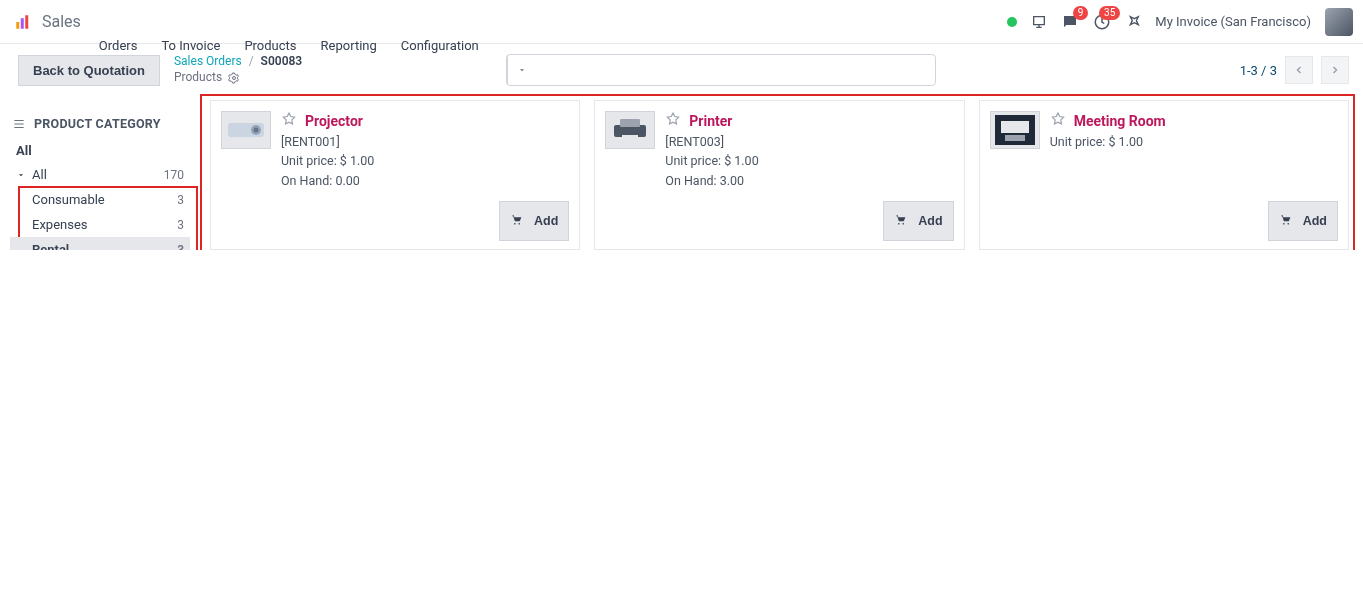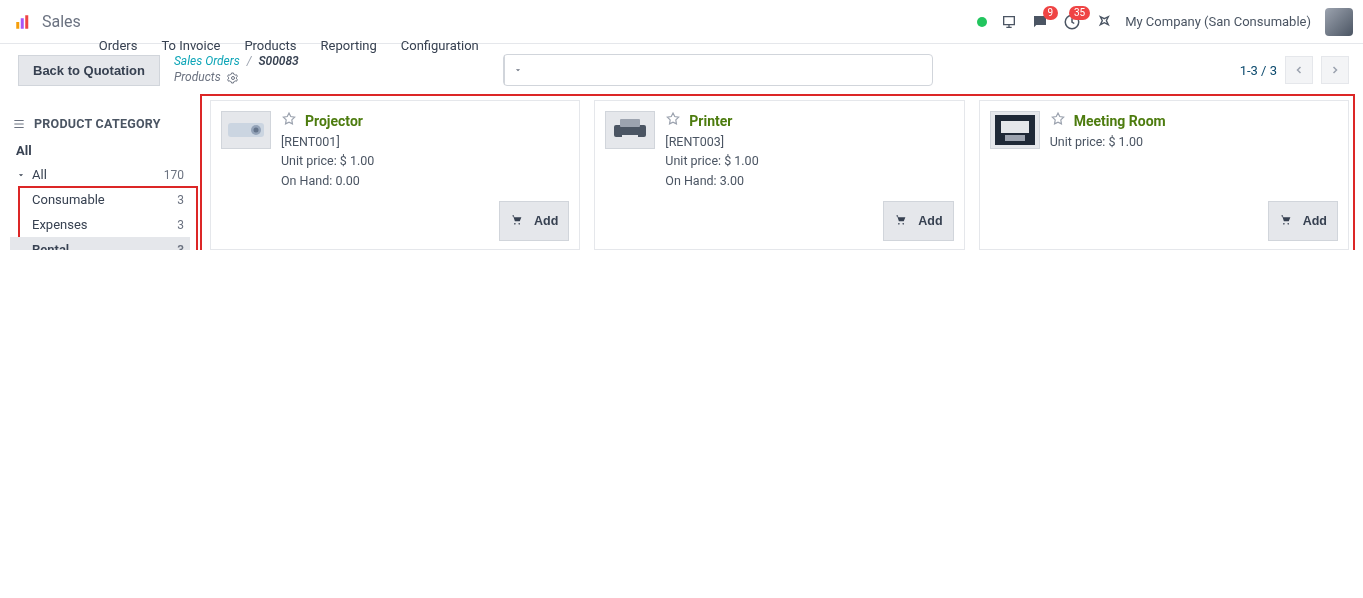--- a/index.html
+++ b/index.html
@@ -13,21 +13,21 @@
   .spacer { flex: 1; }
   .systray { display: flex; align-items: center; gap: 14px; }
   .dot-green { width: 10px; height: 10px; border-radius: 50%; background: #22c55e; }
   .tray-icon { position: relative; color: #4b5563; display:inline-flex; }
   .badge { position: absolute; top: -7px; right: -9px; background: #ef4444; color: #fff; border-radius: 9px; font-size: 10px; padding: 0 5px; line-height: 14px; min-width: 14px; text-align:center; }
   .company { color: #4b5563; font-size: 13px; }
   .avatar { width: 28px; height: 28px; border-radius: 4px; background: linear-gradient(135deg,#9ca3af,#4b5563); }
   
   .controlbar { display: flex; align-items: center; padding: 10px 14px 8px 18px; gap: 14px; }
   .btn-back { background: #e5e7eb; border: 1px solid #d1d5db; color: #374151; font-weight: 600; padding: 7px 14px; border-radius: 0; cursor: pointer; font-size: 13px; }
-  .breadcrumb { line-height: 1.3; font-style: italic; }
+  .breadcrumb { line-height: 1.3; }
   .bc-top { font-size: 12px; }
   .bc-link { color: #0ea5b7; cursor: pointer; }
   .bc-sep { color: #9ca3af; margin: 0 4px; }
   .bc-order { color: #374151; font-weight: 600; }
   .bc-bottom { font-size: 12px; color: #6b7280; display:flex; align-items:center; gap:6px;}
   .searchwrap { display:flex; border:1px solid #d1d5db; border-radius:4px; height:32px; width:430px; margin-left: 190px; }
   .searchbox { display:flex; align-items:center; flex:1; padding:0 10px; gap:8px; color:#9ca3af; }
   .searchbox input { border:none; outline:none; width:100%; font-size:13px; color:#374151; }
   .searchbox input::placeholder { color:#9ca3af; }
   .searchdd { width:28px; border-left:1px solid #d1d5db; display:flex; align-items:center; justify-content:center; color:#6b7280; cursor:pointer;}
@@ -53,21 +53,21 @@
   
   .main { flex:1; position:relative; padding: 6px 14px 0 10px; }
   .redbox-main { position:absolute; left:0; top:0; right:8px; height:172px; border:2px solid #dc2626; pointer-events:none; }
   .cards { display:flex; gap:14px; }
   .card { flex:1; border:1px solid #e5e7eb; background:#fff; padding:10px 10px 8px 10px; min-height:150px; display:flex; flex-direction:column; }
   .card-top { display:flex; gap:10px; }
   .thumb { width:50px; height:38px; background:#e5e7eb; border:1px solid #d1d5db; display:inline-flex; align-items:center; justify-content:center; flex-shrink:0;}
   .thumb svg { width:40px; height:30px; }
   .card-head { display:flex; align-items:center; gap:8px; }
   .star { color:#9ca3af; }
-  .card-title { font-weight:700; color:#4d7c0f; font-size:14px; }
+  .card-title { font-weight:700; color:#be185d; font-size:14px; }
   .card-meta { color:#4b5563; font-size:12.5px; line-height:1.55; margin-top:2px;}
   .card-footer { margin-top:auto; display:flex; justify-content:flex-end; }
   .btn-add { background:#e5e7eb; border:1px solid #d1d5db; color:#374151; font-weight:600; padding:11px 10px; font-size:12.5px; display:inline-flex; align-items:center; gap:11px; cursor:pointer;}
   .gear-icon{display:inline-flex;}
   .hline-wrap { position: relative; margin-top: 84px; }
 </style>
 </head>
 <body>
 
 <div class="topnav">
@@ -106,21 +106,21 @@
           <circle cx="12" cy="12" r="9"></circle>
           <path d="M12 7v5l3 2"></path>
         </svg>
       <span class="badge">35</span>
     </span>
     <span class="tray-icon">
       <svg width="16" height="16" viewBox="0 0 24 24" fill="none" stroke="currentColor" stroke-width="2">
           <path d="M14 7l6-3-3 6 3 6-6-3-6 3 3-6-3-6z"></path>
         </svg>
     </span>
-    <span class="company">My Company (San Consumable)</span>
+    <span class="company">My Invoice (San Francisco)</span>
     <span class="avatar"></span>
   </div>
 </div>
 
 <div class="controlbar">
   <button class="btn-back">Back to Quotation</button>
   <div class="breadcrumb">
     <div class="bc-top">
       <span class="bc-link">Sales Orders</span>
       <span class="bc-sep">/</span>

